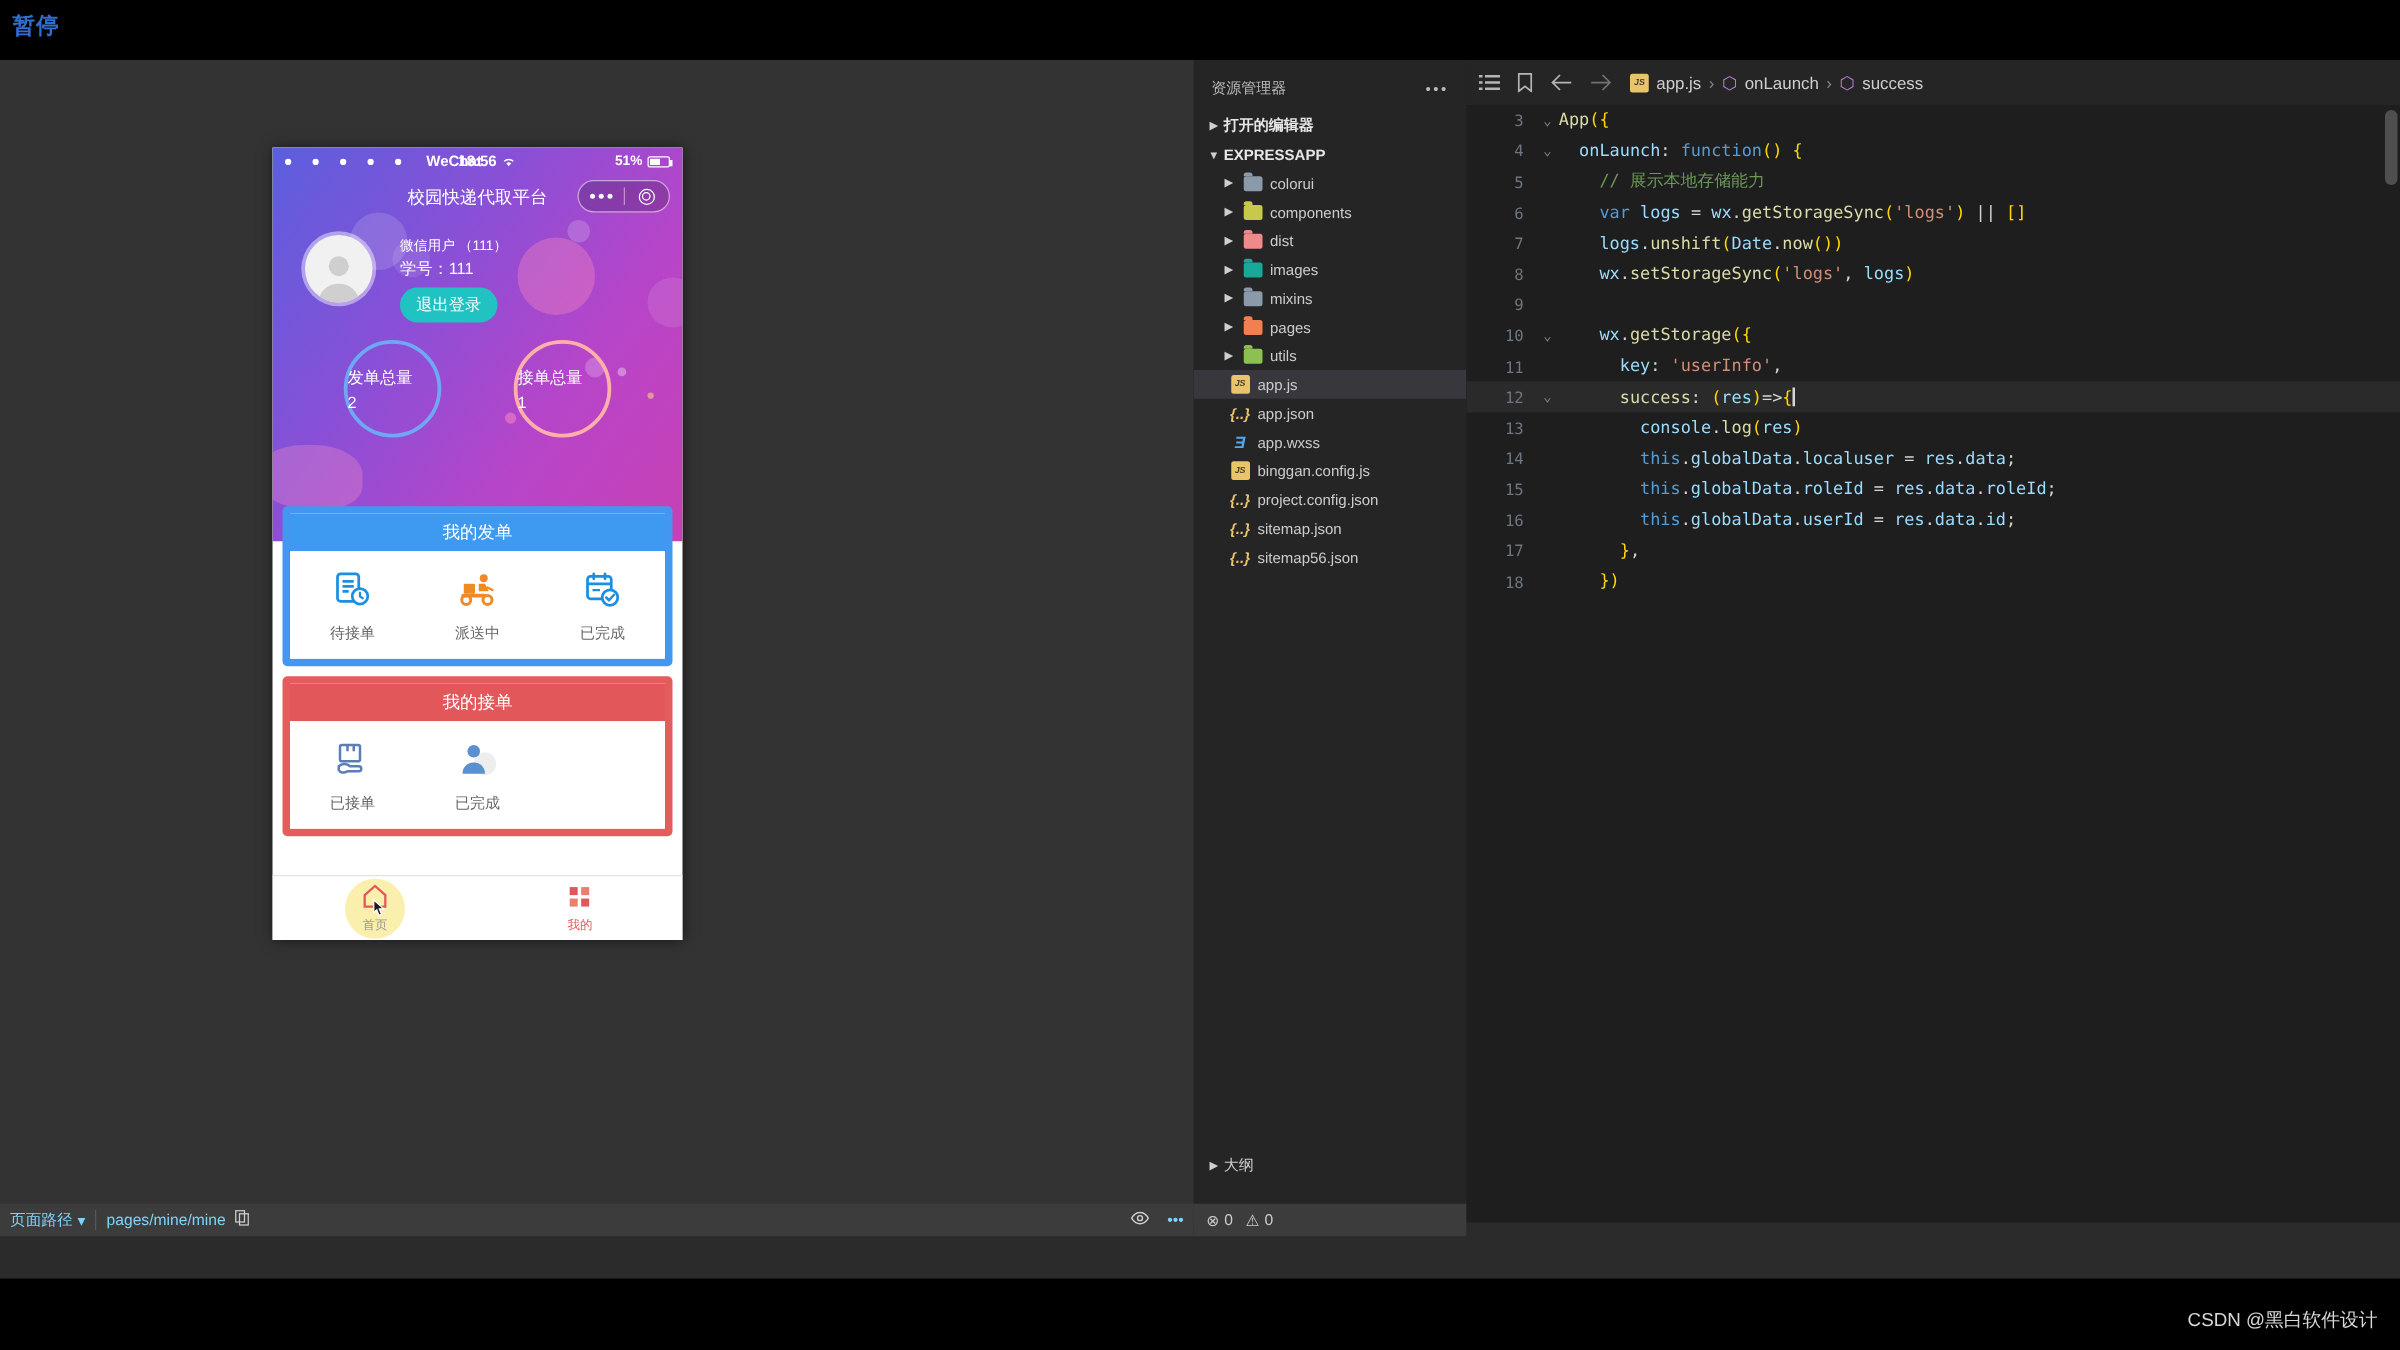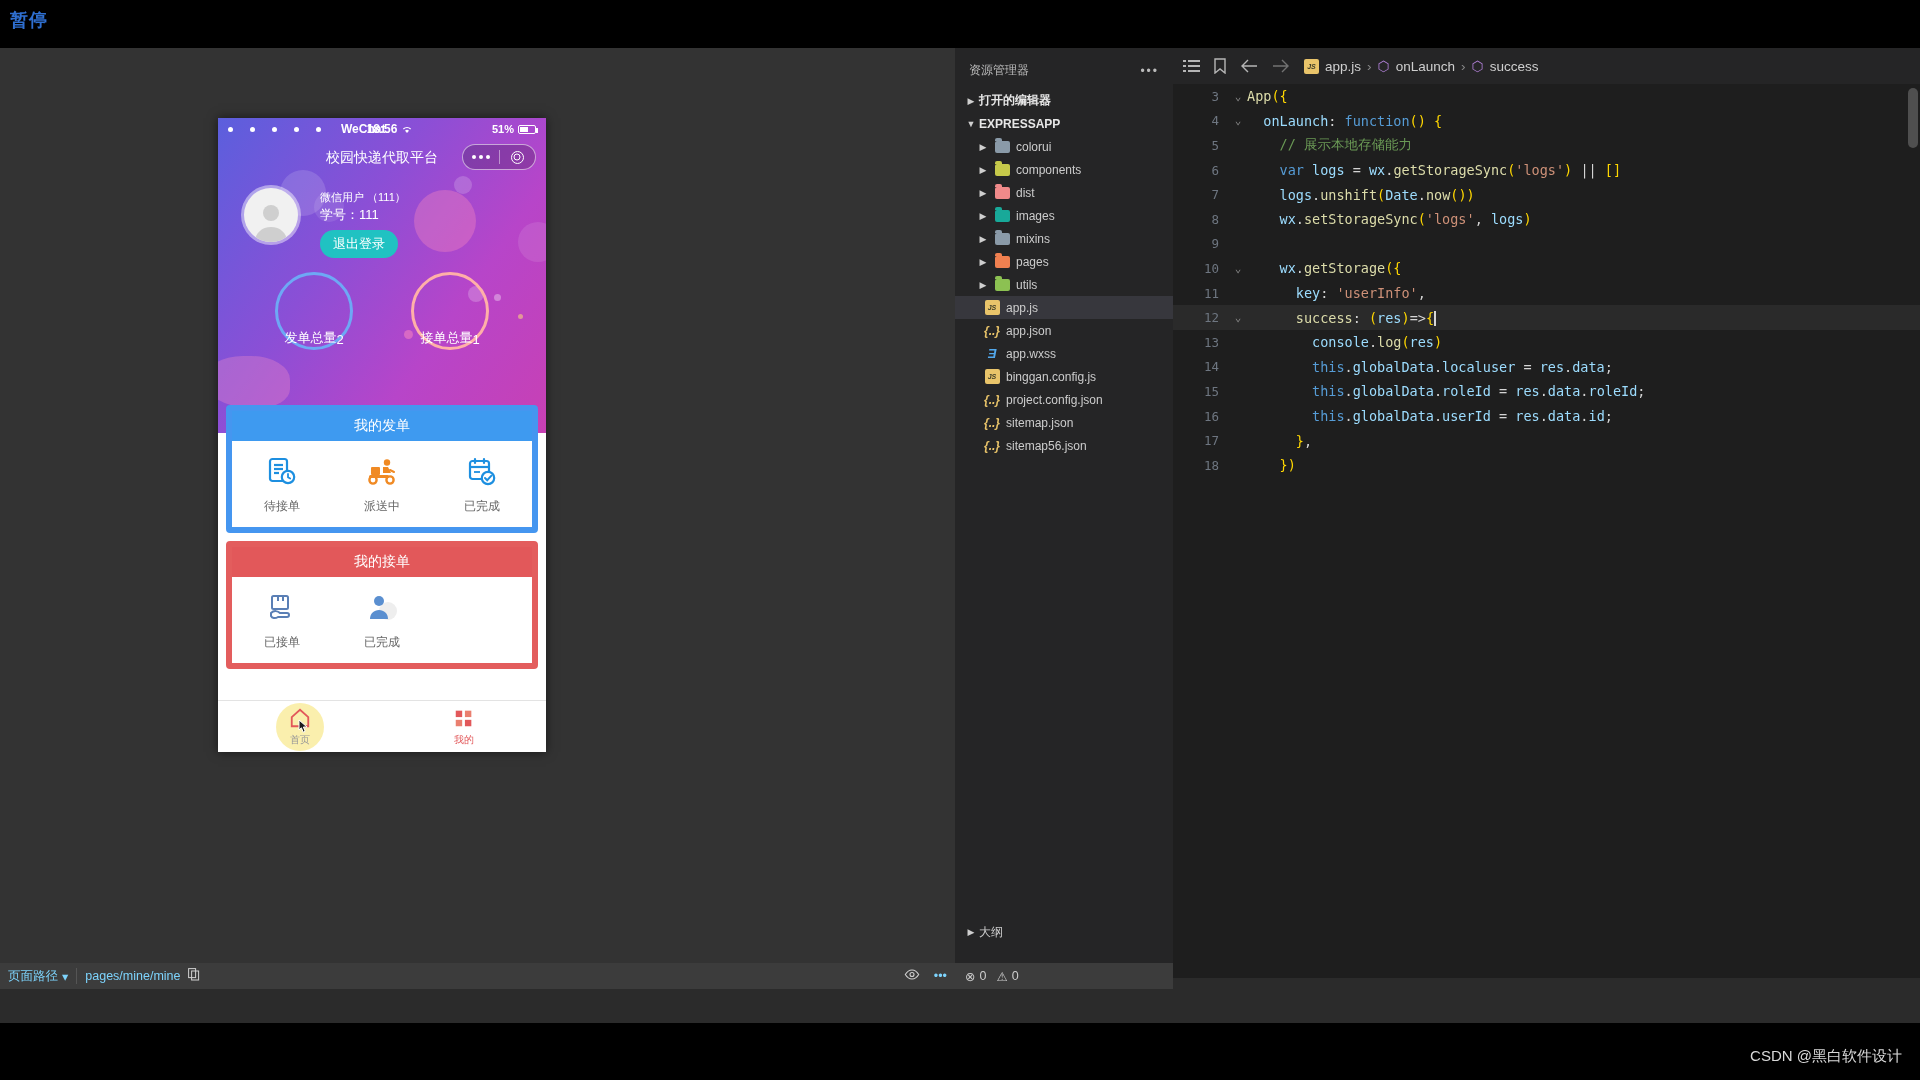--- a/index.html
+++ b/index.html
@@ -72,22 +72,22 @@
     justify-content:center; overflow:hidden; flex:none; }
   .avatar svg { display:block; }
   .p-info { margin-left:22px; color:#fff; }
   .p-name { font-size:11px; line-height:18px; }
   .p-sid  { font-size:13px; line-height:18px; }
   .logout { margin-top:6px; display:inline-block; background:#20c2c2; color:#fff;
     font-size:13px; padding:5px 13px; border-radius:16px; }
 
   .stats { position:relative; z-index:2; display:flex; justify-content:space-around;
     padding:14px 28px 0; }
-  .stat { width:78px; height:78px; border-radius:50%; display:flex; flex-direction:row;
-    align-items:flex-end; justify-content:center; color:#fff; }
+  .stat { width:78px; height:78px; border-radius:50%; display:flex; flex-direction:column;
+    align-items:flex-start; justify-content:center; color:#fff; }
   .stat.left { border:3px solid #6ea8f5; }
   .stat.right { border:3px solid #ffb0a8; }
   .stat .t { font-size:13px; }
   .stat .v { font-size:13px; margin-top:3px; }
 
   .card { margin:0 8px 8px; border-radius:4px; overflow:hidden;
     border:6px solid #3b82f6; background:#fff; }
   .card.first { margin-top:-28px; position:relative; z-index:3; border-color:#4596f0; }
   .card.second { border-color:#e35d5d; }
   .card-head { height:30px; display:flex; align-items:center; justify-content:center;

